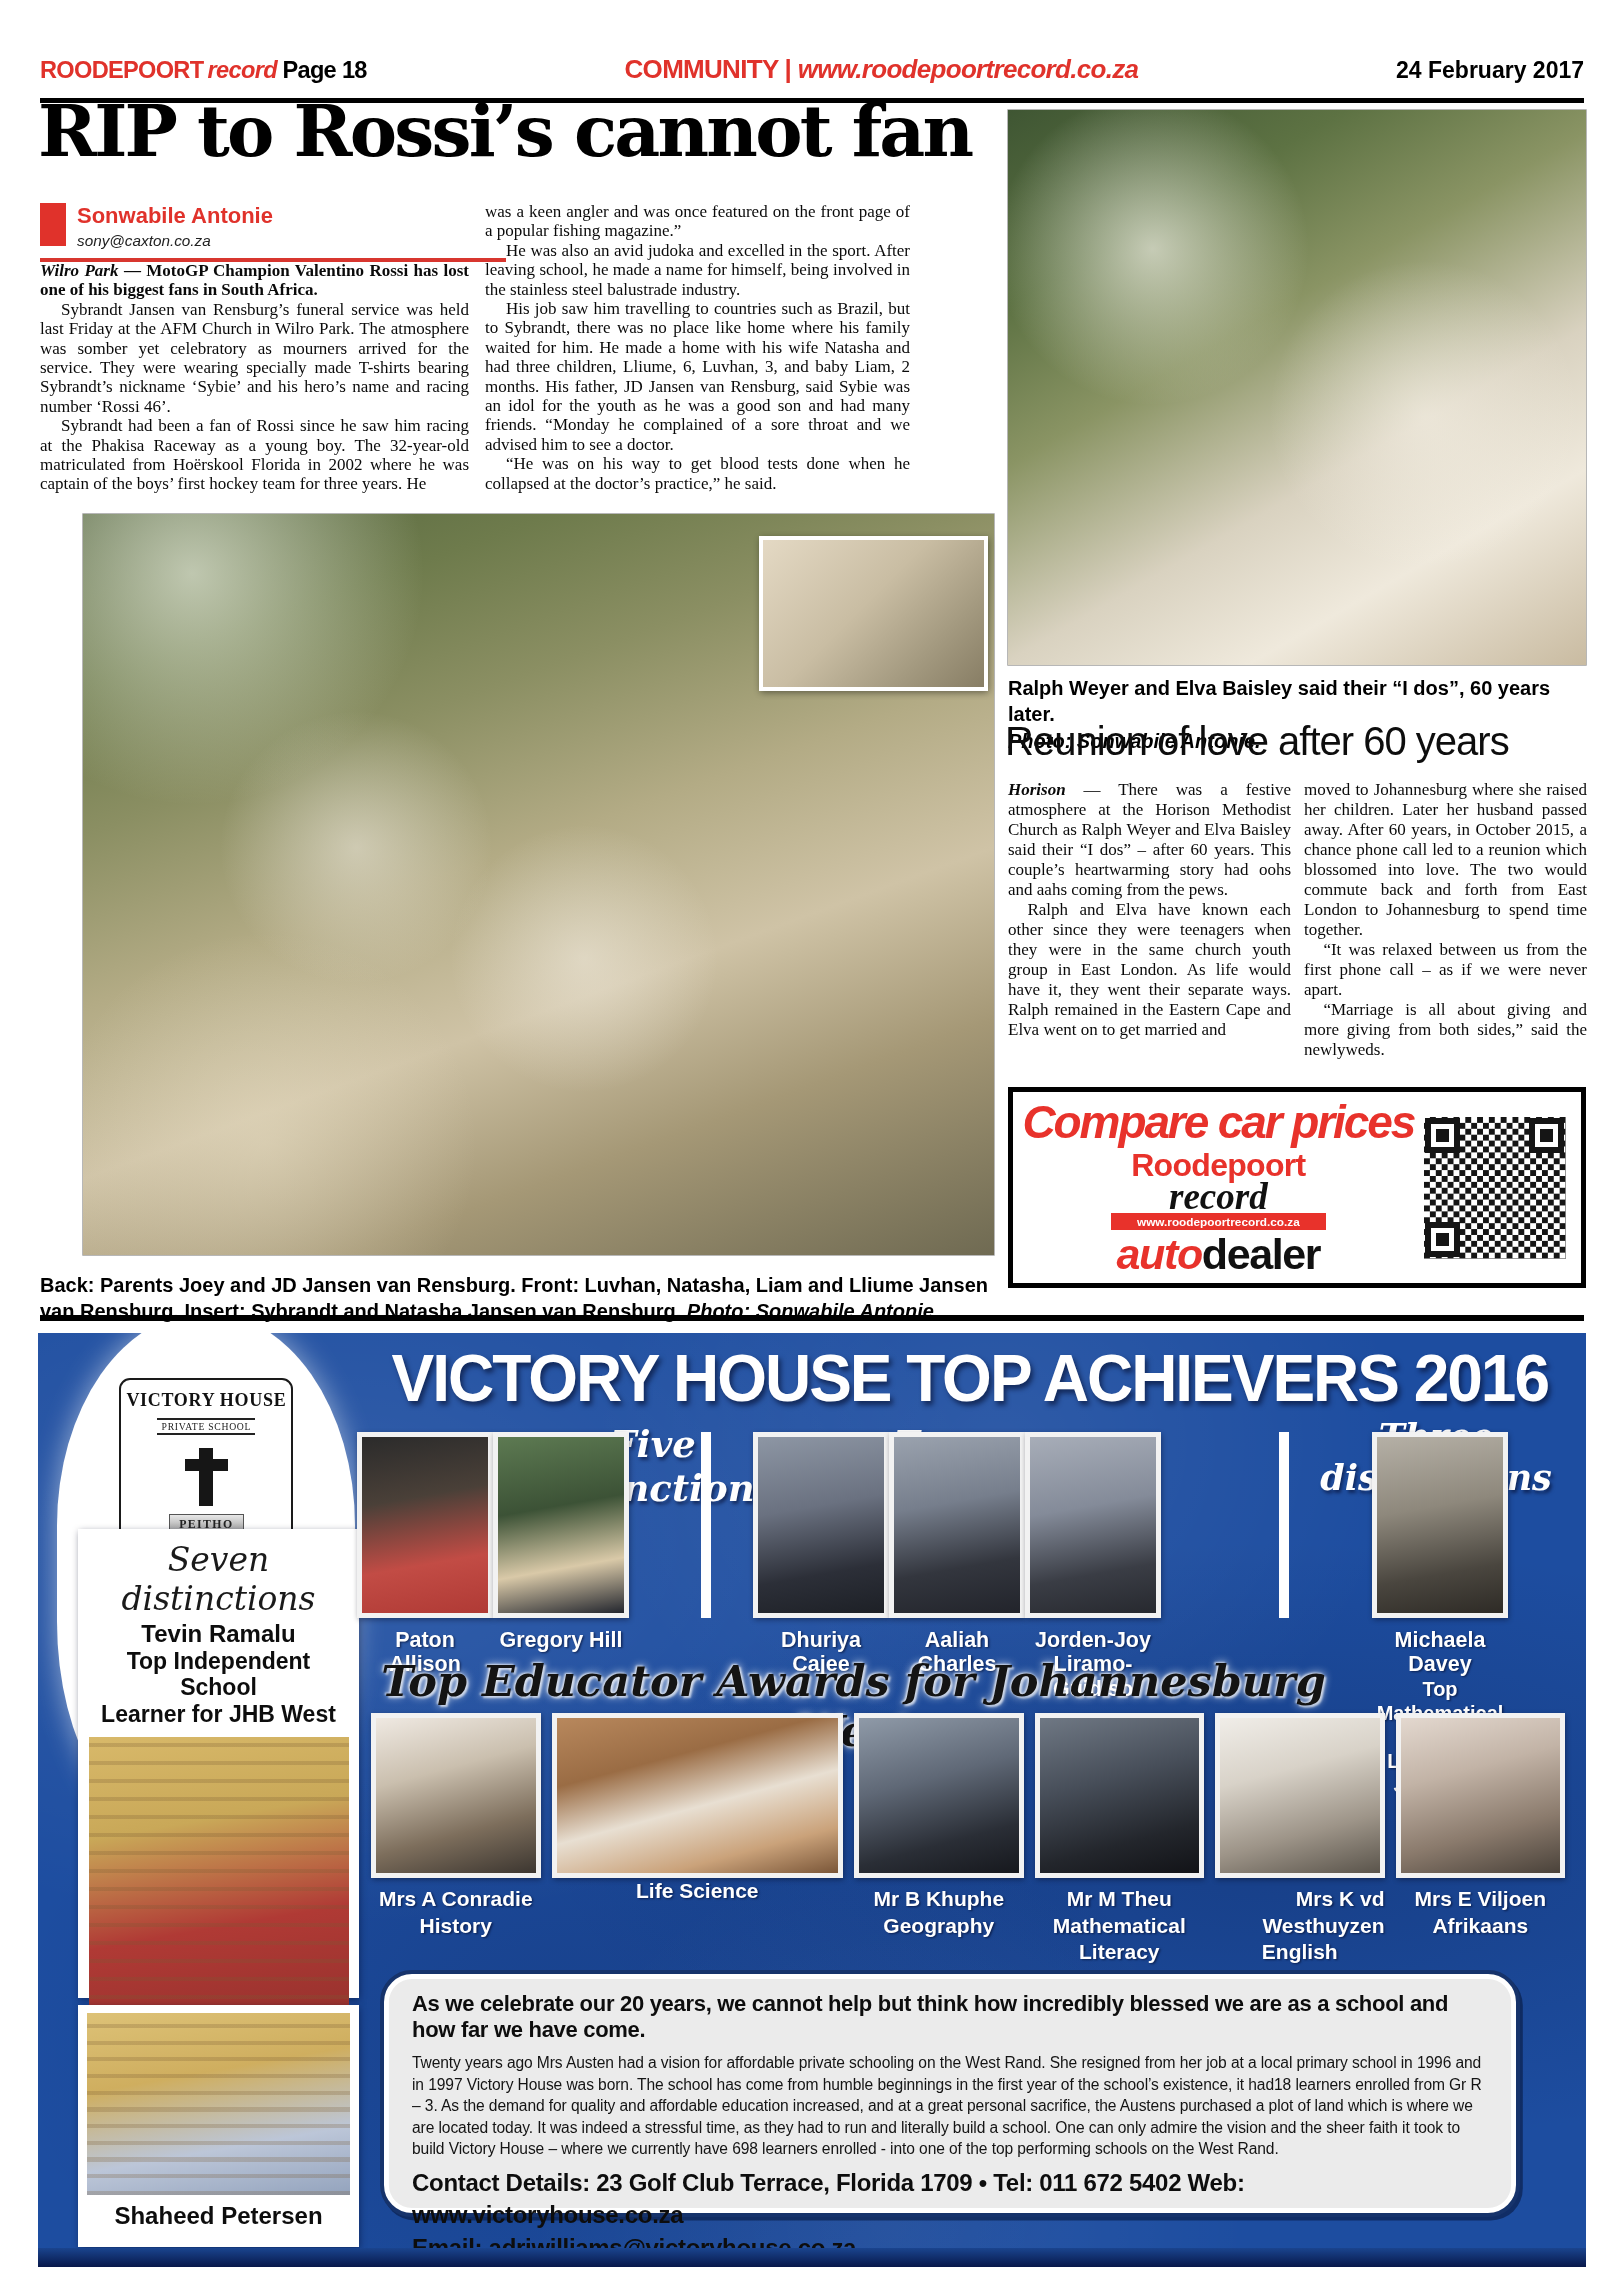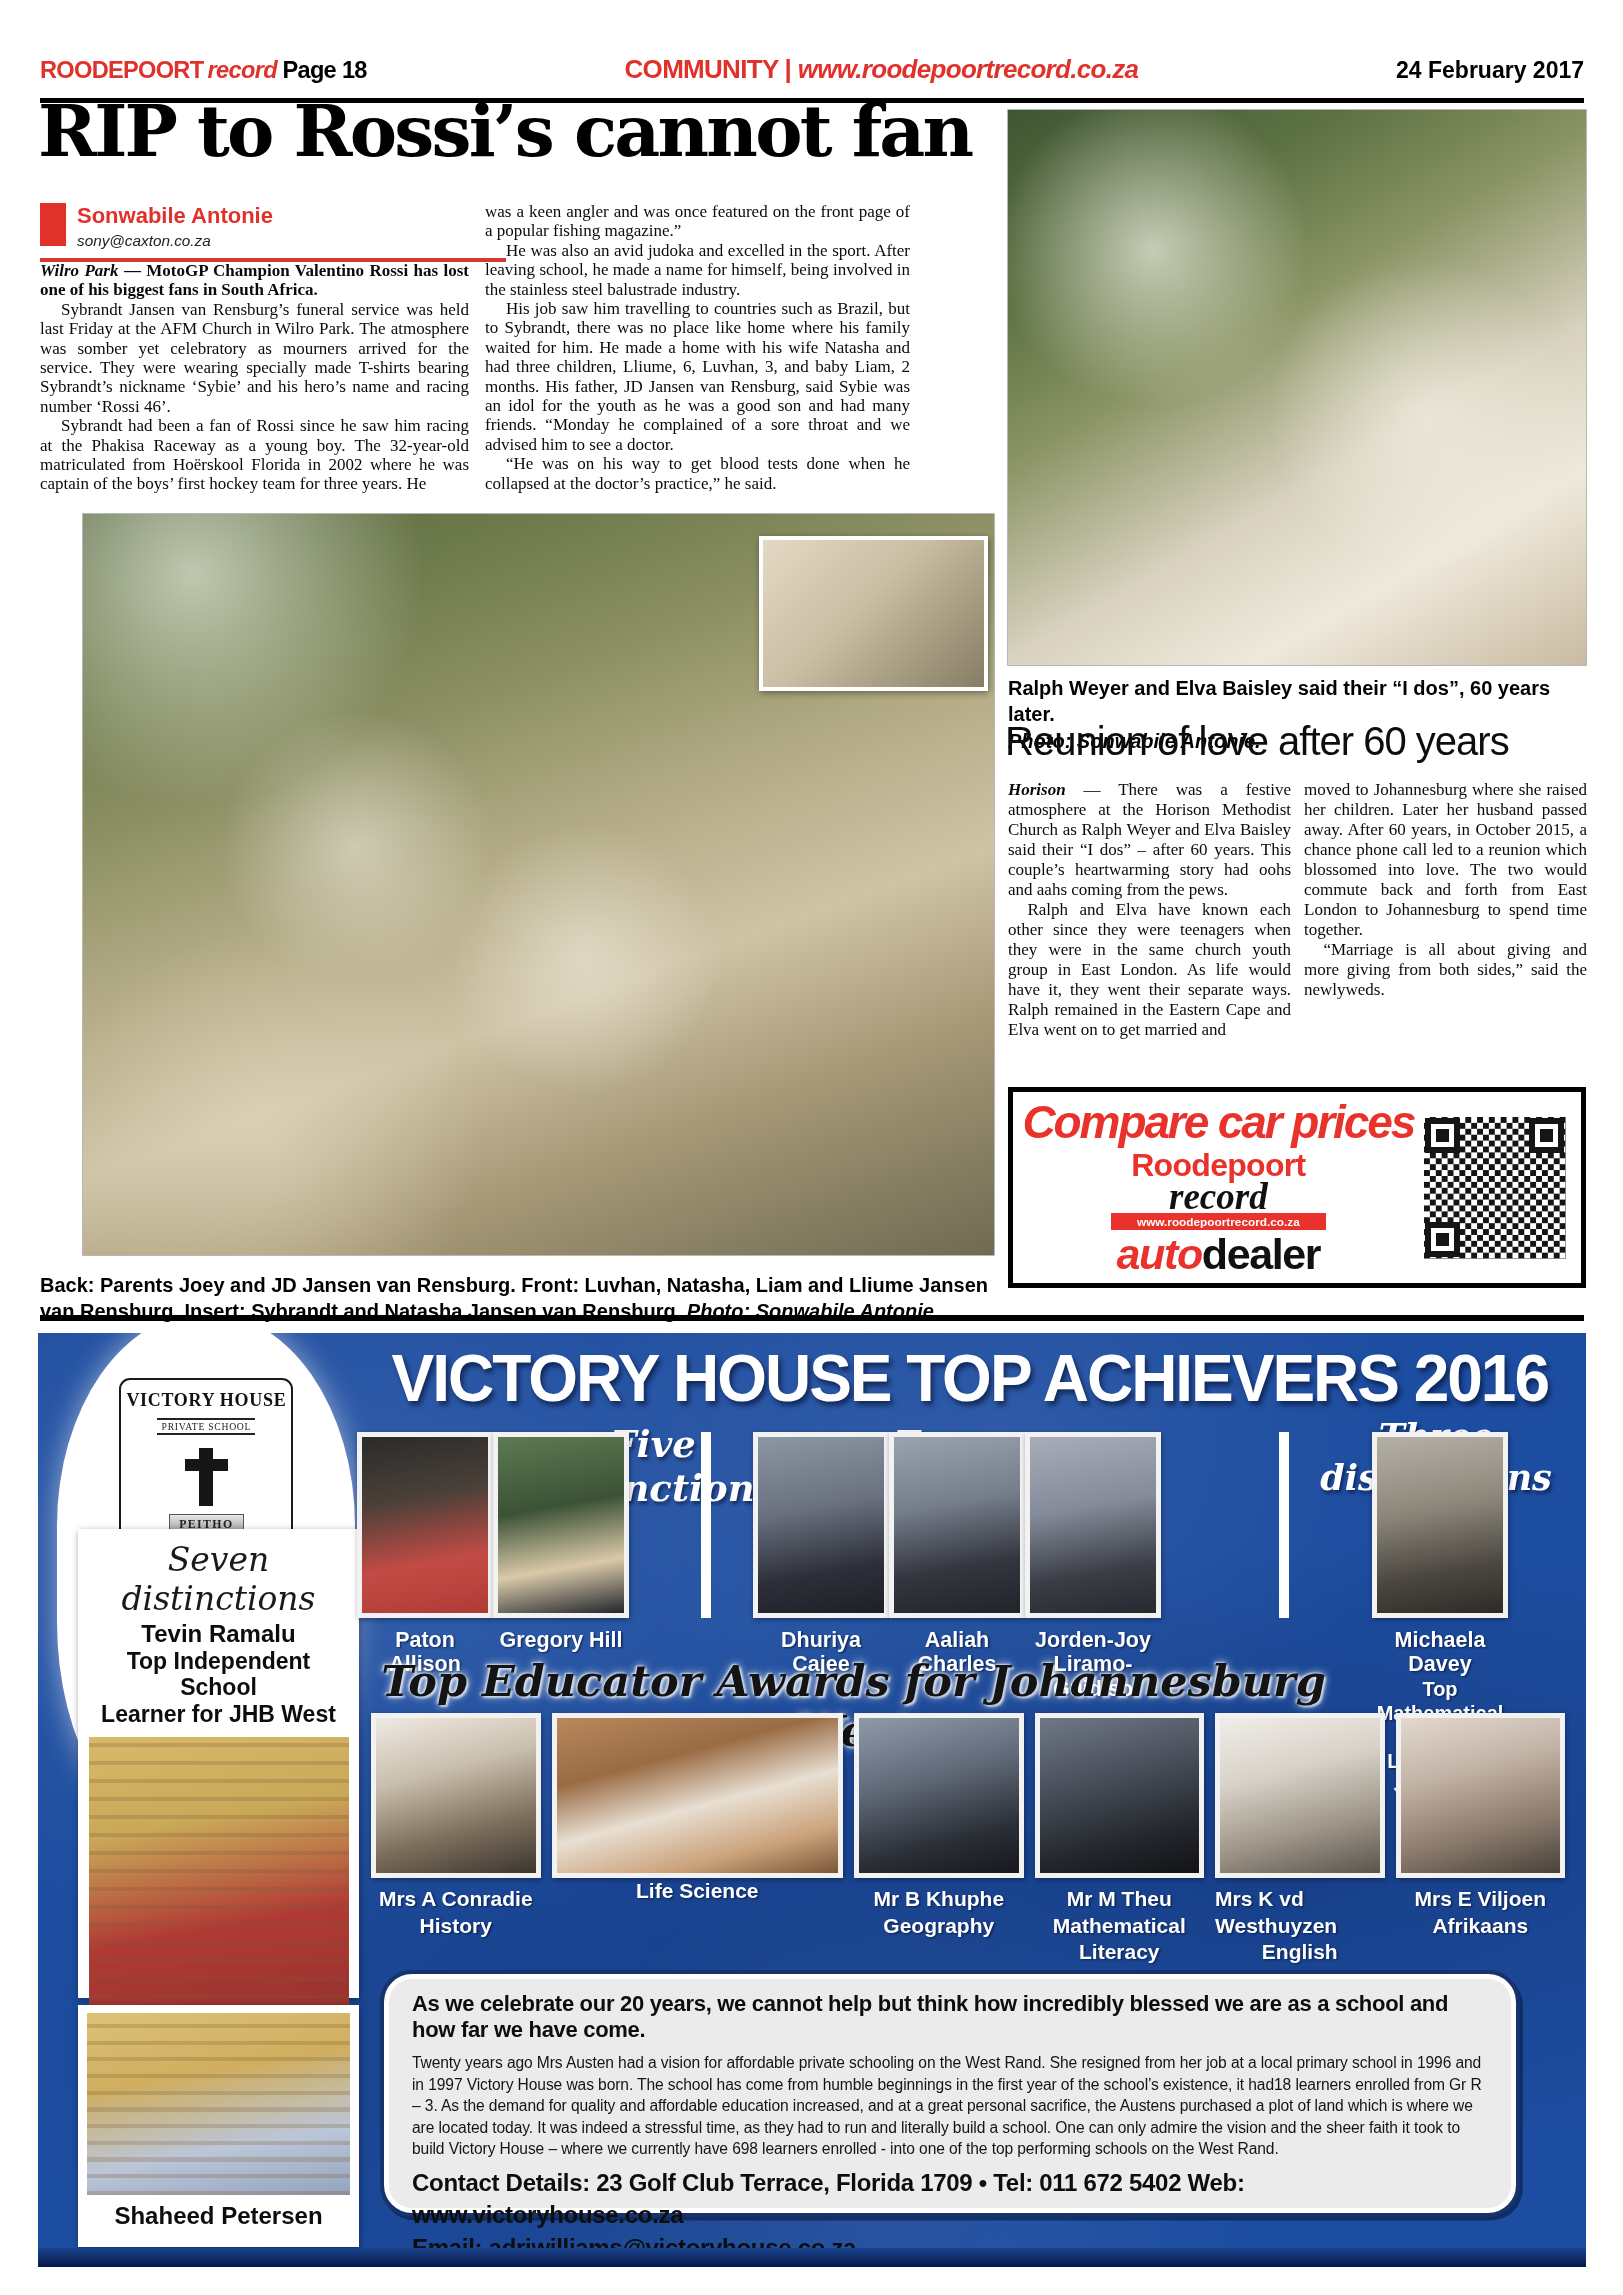--- a/index.html
+++ b/index.html
@@ -133,21 +133,21 @@
   .edu-row{position:absolute;left:333px;right:21px;top:380px;display:flex;gap:11px;}
   .edu{flex:1 1 0;display:flex;flex-direction:column;align-items:center;}
   .edu.wide{flex:1.72 1 0;}
   .edu-photo{width:100%;height:165px;border:5.6px solid #f2f2f2;box-sizing:border-box;box-shadow:1.4px 2.1px 5.6px rgba(0,0,20,.45);}
   .ep1{background:linear-gradient(165deg,#efe9e2 0%,#cabfae 35%,#7d6e5c 70%,#3c3630 100%);}
   .ep2{background:linear-gradient(165deg,#b8885d 0%,#9a6c44 30%,#e8dfd2 55%,#caa27a 80%,#7a5638 100%);}
   .ep3{background:linear-gradient(165deg,#8f9aa8 0%,#5f6876 40%,#2a2e36 75%,#16181d 100%);}
   .ep4{background:linear-gradient(165deg,#6f7884 0%,#474e59 40%,#23262c 75%,#121317 100%);}
   .ep5{background:linear-gradient(165deg,#f0ede8 0%,#d8d2c8 35%,#9d9488 70%,#5a544b 100%);}
   .ep6{background:linear-gradient(165deg,#e3d8cf 0%,#c2b3a6 35%,#8a7a6c 70%,#4a423a 100%);}
-  .edu-name{margin-top:8.3px;font-weight:bold;font-size:21px;color:#fff;text-align:left;text-shadow:1.4px 1.4px 2.1px rgba(3,10,40,.6);line-height:1.25;}
+  .edu-name{margin-top:8.3px;font-weight:bold;font-size:21px;color:#fff;text-align:right;text-shadow:1.4px 1.4px 2.1px rgba(3,10,40,.6);line-height:1.25;}
   .edu-subject{font-weight:bold;font-size:21px;color:#fff;text-align:center;text-shadow:1.4px 1.4px 2.1px rgba(3,10,40,.6);line-height:1.25;}
 
   .vh-box{position:absolute;background:#fff;box-sizing:border-box;text-align:center;box-shadow:1.4px 2.1px 7px rgba(0,10,40,.5);}
   .seven-box{left:40px;top:196px;width:281px;height:469px;padding:11px 8.3px 8.3px;}
   .script-seven{font-family:"DejaVu Serif","Liberation Serif",serif;font-style:italic;font-size:33px;color:#1a1a1a;}
   .seven-name{font-weight:bold;font-size:24px;color:#0d0d0d;margin-top:2.8px;line-height:1.12;}
   .seven-line{font-weight:bold;font-size:23px;color:#0d0d0d;line-height:1.15;}
   .tevin-photo{margin:9.7px auto 0;width:260px;height:298px;
     background:
       repeating-linear-gradient(0deg, rgba(120,90,50,.25) 0 4.2px, transparent 4.2px 18px),
@@ -212,20 +212,21 @@
   <div class="couple-photo"></div>
   <p class="caption caption-right"><span>Ralph Weyer and Elva Baisley said their “I dos”, 60 years later.</span><br><span class="cap-credit">Photo: Sonwabile Antonie.</span></p>
   <h2 class="headline2">Reunion of love after 60 years</h2>
 
   <div class="rcol rcol1">
     <p><span class="lede loc" style="font-weight:bold;font-style:italic;">Horison</span><span> — There was a festive atmosphere at the Horison Methodist Church as Ralph Weyer and Elva Baisley said their “I dos” – after 60 years. This couple’s heartwarming story had oohs and aahs coming from the pews.</span></p>
     <p class="indent">Ralph and Elva have known each other since they were teenagers when they were in the same church youth group in East London. As life would have it, they went their separate ways. Ralph remained in the Eastern Cape and Elva went on to get married and</p>
   </div>
   <div class="rcol rcol2">
     <p>moved to Johannesburg where she raised her children. Later her husband passed away. After 60 years, in October 2015, a chance phone call led to a reunion which blossomed into love. The two would commute back and forth from East London to Johannesburg to spend time together.</p>
+    <p class="indent">“It was relaxed between us from the first phone call – as if we were never apart.</p>
     <p class="indent">“Marriage is all about giving and more giving from both sides,” said the newlyweds.</p>
   </div>
 
   <div class="ad-dealer">
     <div class="ad-left">
       <div class="ad-h">Compare car prices</div>
       <div class="ad-roodepoort">Roodepoort</div>
       <div class="ad-record">record</div>
       <div class="ad-urlbar">www.roodepoortrecord.co.za</div>
       <div class="ad-auto"><span class="red">auto</span><span class="blk">dealer</span></div>

